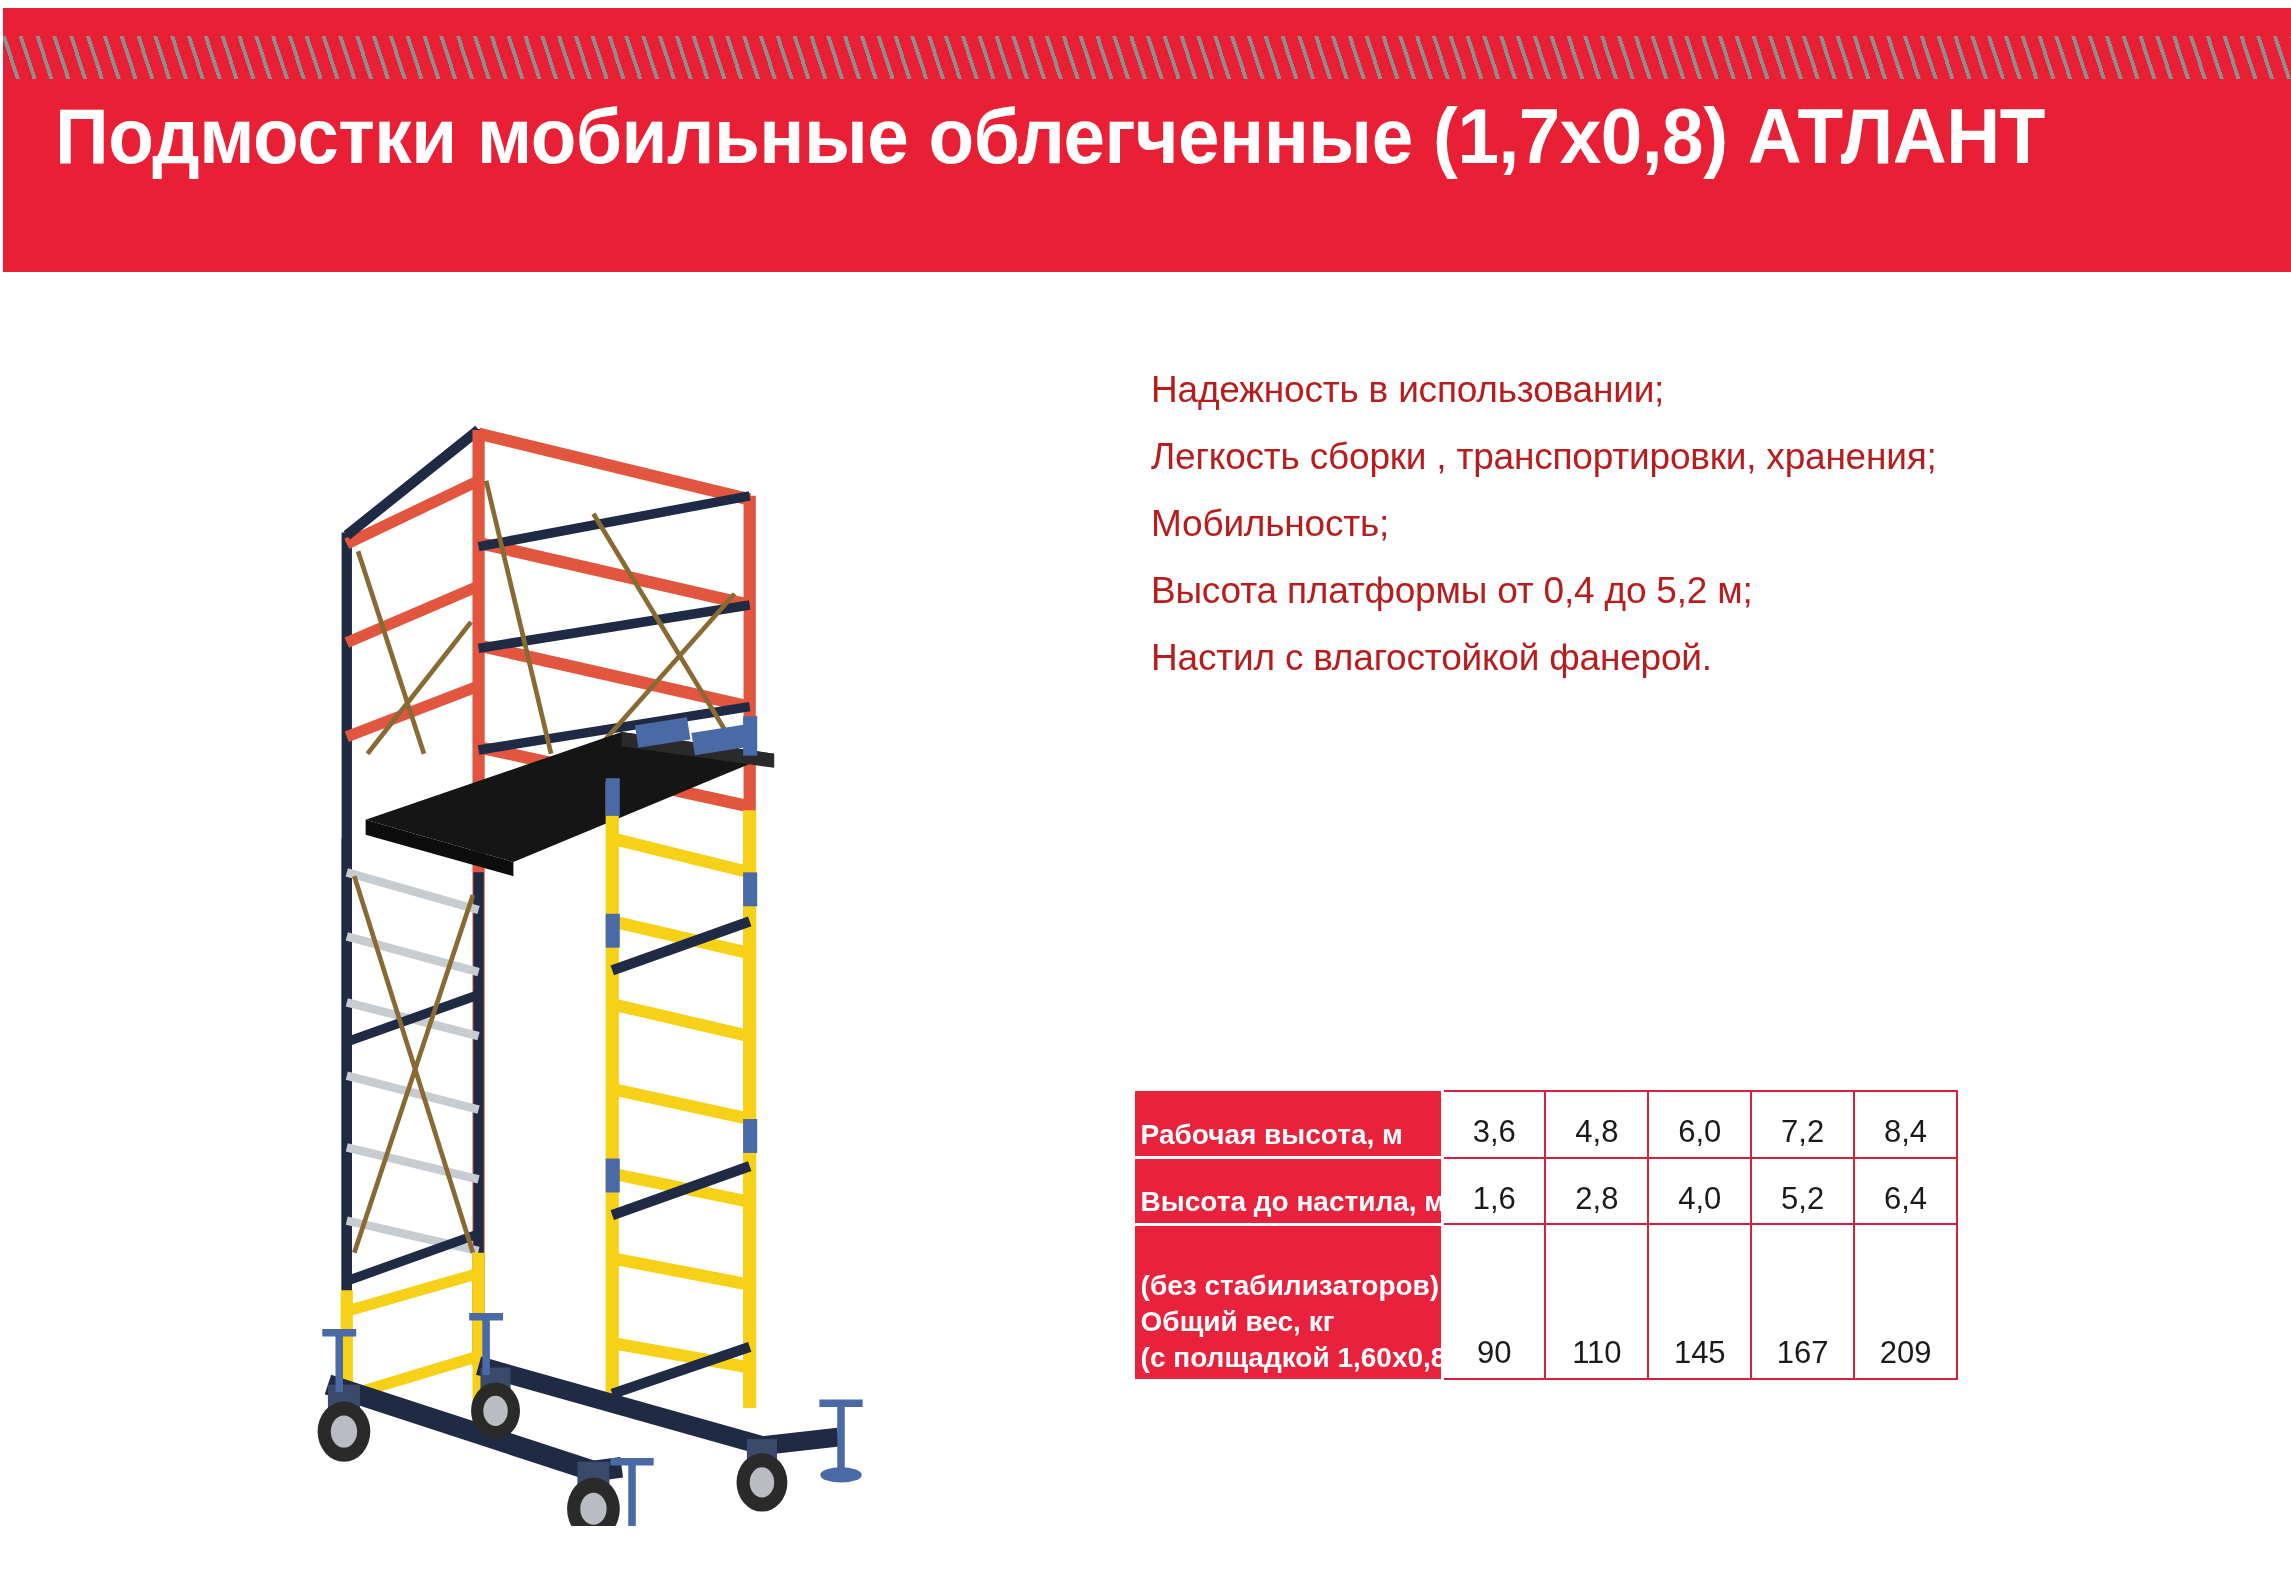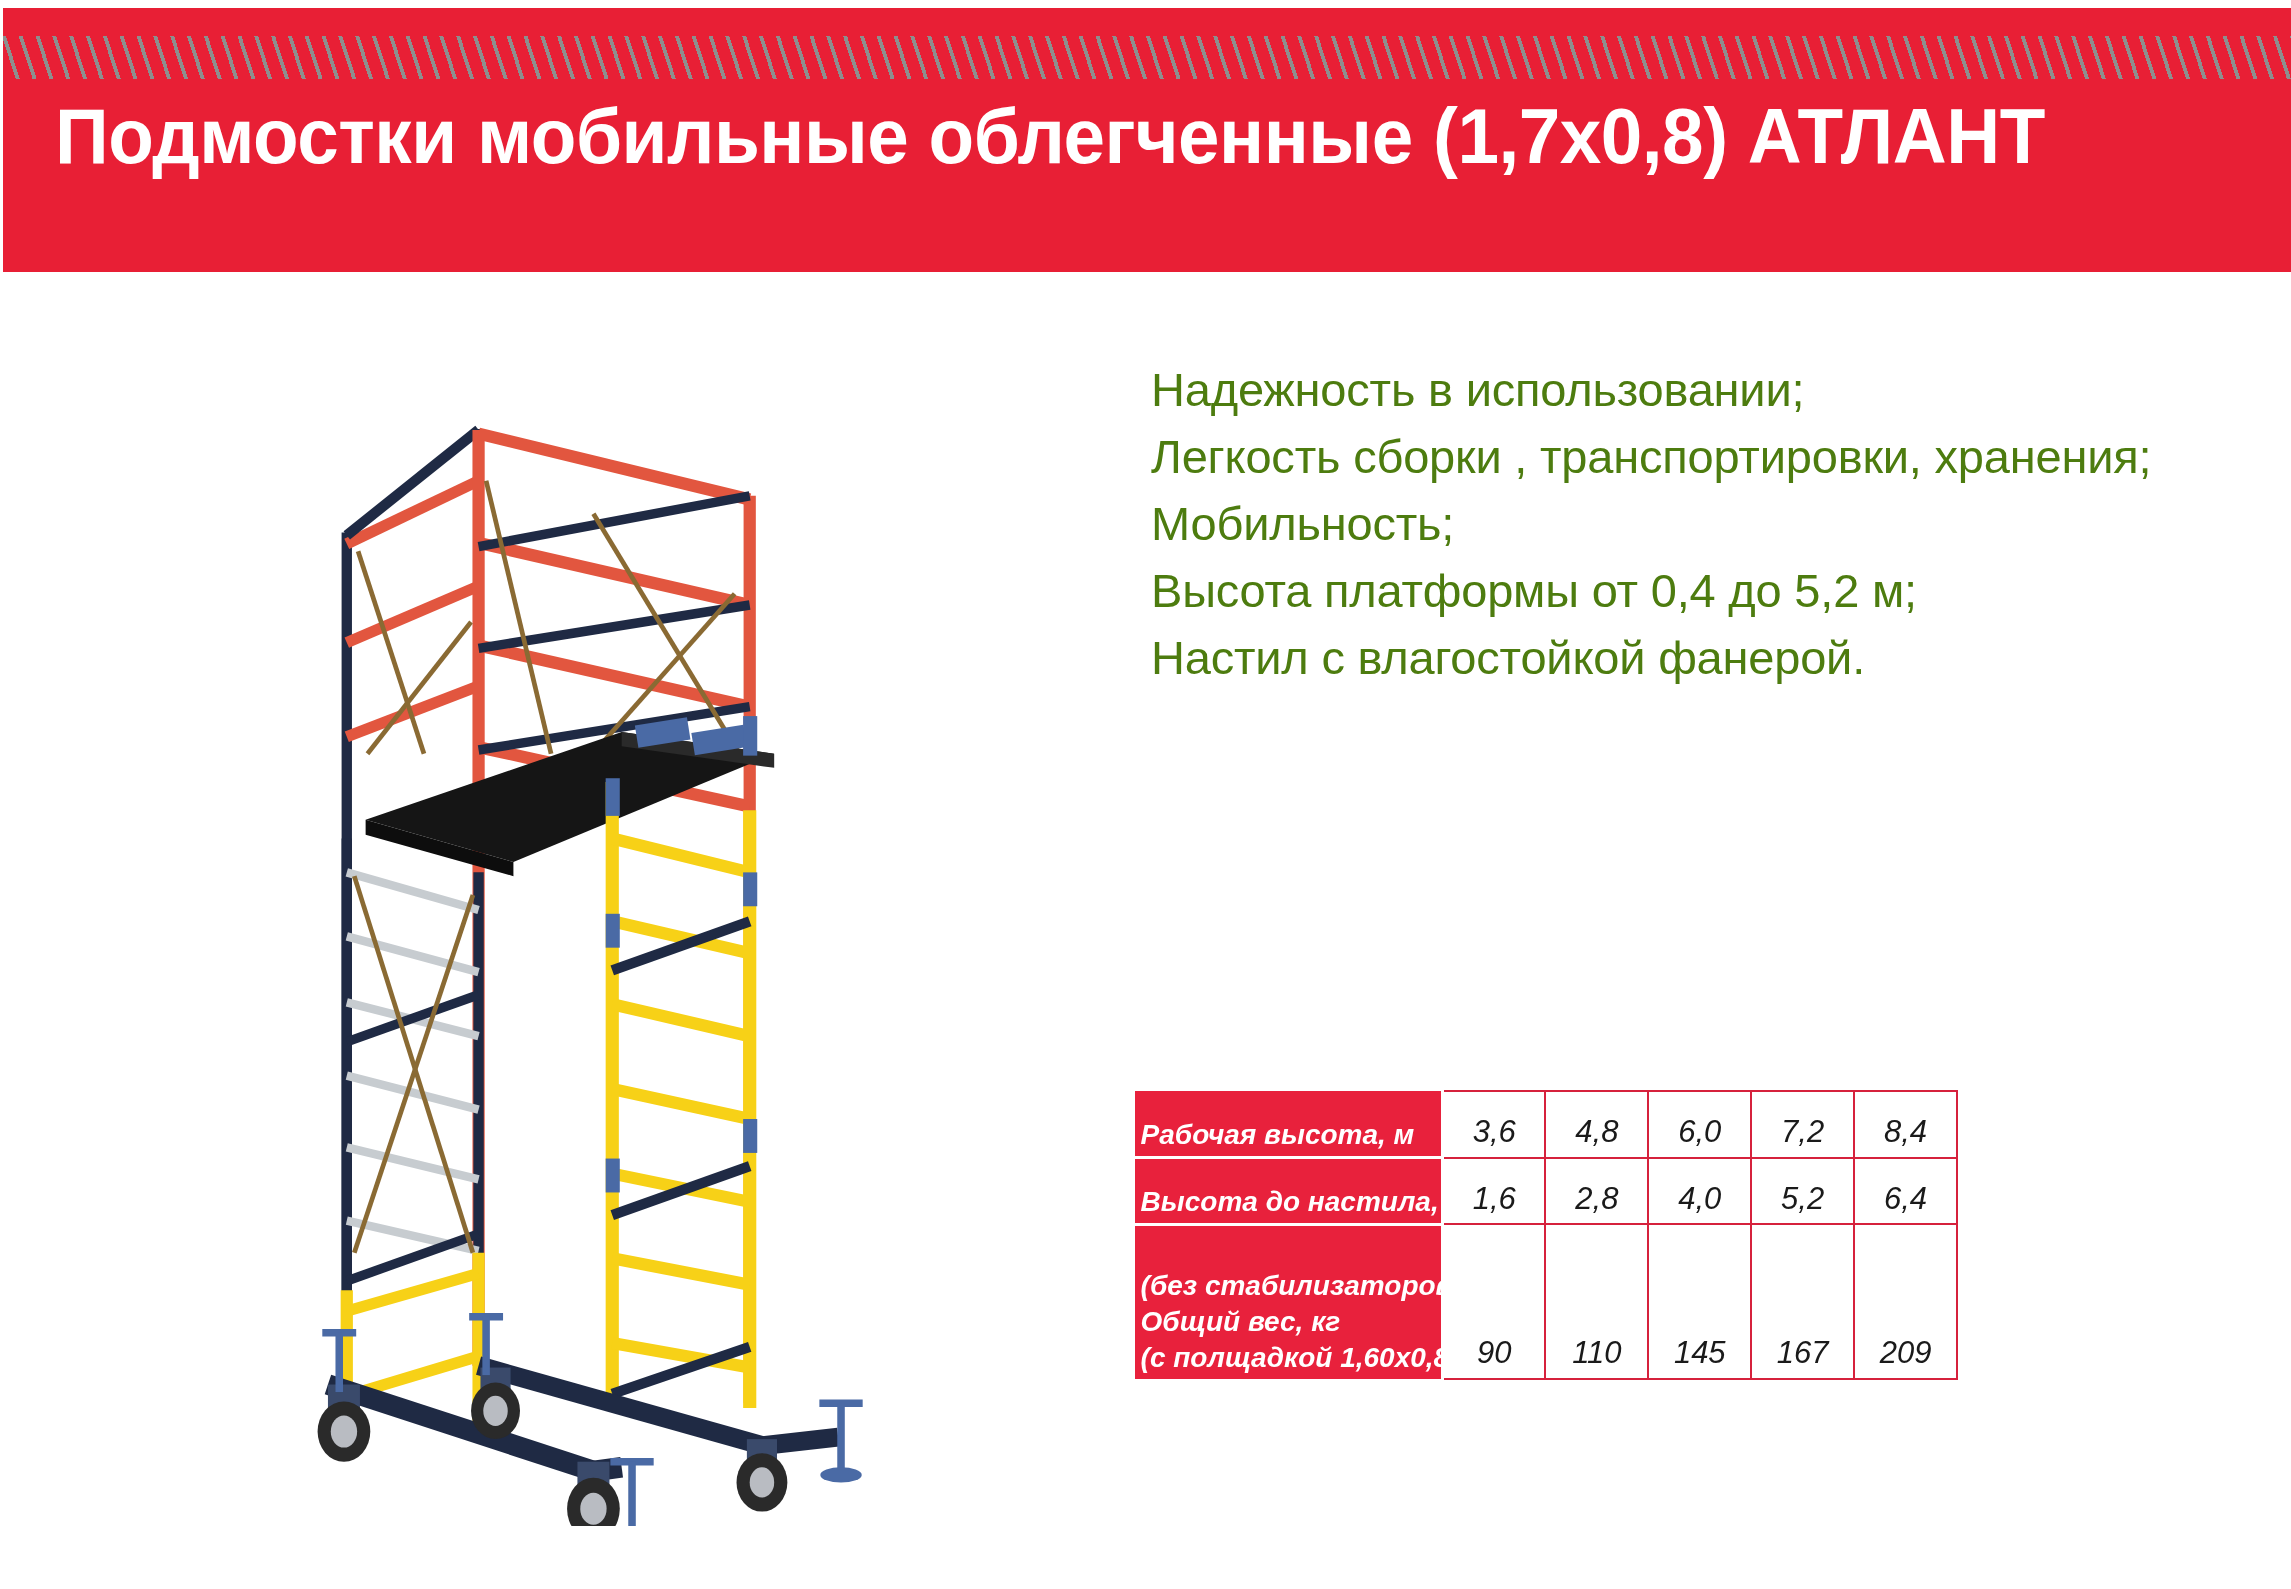--- a/index.html
+++ b/index.html
@@ -66,38 +66,37 @@
   #product-photo svg { display: block; width: 100%; height: 100%; }
 
   
   #feature-list {
     position: absolute;
     left: 1151px;
     top: 356px;
     width: 1092px;
   }
   .feature-line {
-    color: #4d7c0f;
-    font-family: "Liberation Sans", sans-serif;
-    font-size: 47px;
+    color: #b91c1c;
+    font-family: "Liberation Sans", sans-serif;
+    font-size: 37px;
     line-height: 67px;
     font-weight: normal;
     white-space: nowrap;
     letter-spacing: -0.2px;
   }
 
   
   #spec-table {
     position: absolute;
     left: 1135px;
     top: 1090px;
     width: 823px;
     border-collapse: collapse;
     table-layout: fixed;
-    font-style: italic;
   }
   #spec-table td {
     padding: 12px;
     margin: 0;
     vertical-align: bottom;
   }
   .rowlabel {
     background: #e8213c;
     color: #ffffff;
     font-family: "Liberation Sans", sans-serif;

